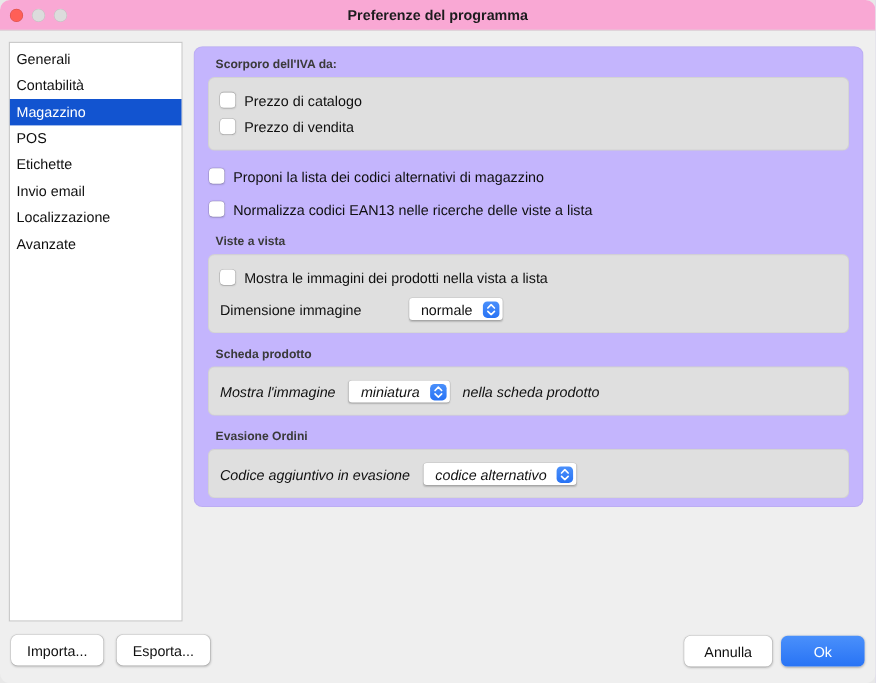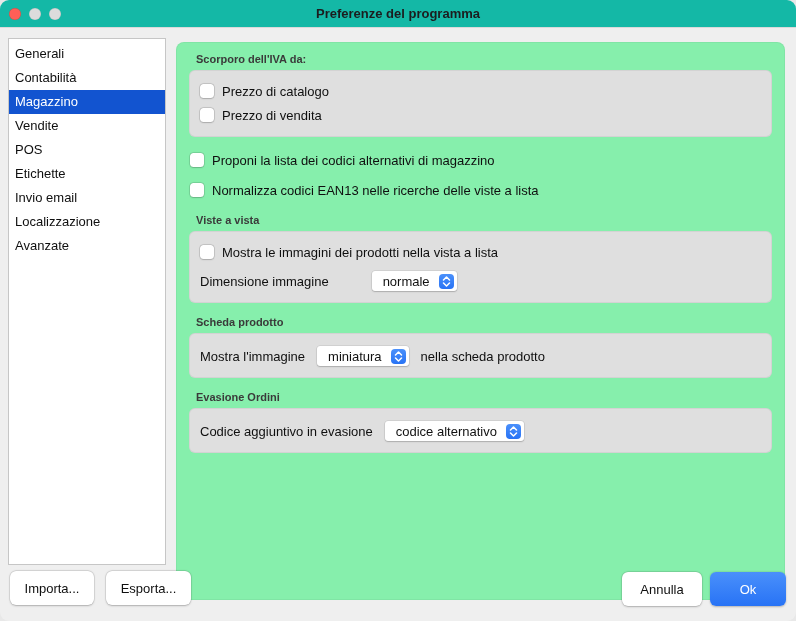--- a/index.html
+++ b/index.html
@@ -5,21 +5,21 @@
   html,body{margin:0;padding:0;background:#e8e8e8;}
   *{box-sizing:border-box;}
   .window{
     position:relative;width:796px;height:621px;
     background:#efefef;border-radius:9px;overflow:hidden;
     font-family:"Liberation Sans",sans-serif;color:#111;
     -webkit-font-smoothing:antialiased;
   }
   
   .titlebar{
-    position:relative;height:28px;background:#14b8a6;
+    position:relative;height:28px;background:#f9a8d4;
     border-bottom:1px solid #dadada;
   }
   .titlebar .title{
     text-align:center;line-height:28px;font-size:13px;font-weight:700;color:#1c1c1e;
   }
   .lights{position:absolute;left:9px;top:8px;display:flex;gap:8px;}
   .light{width:12px;height:12px;border-radius:50%;}
   .light.red{background:var(--close-red,#ff5f57);box-shadow:inset 0 0 0 0.5px rgba(0,0,0,0.18);}
   .light.gray{background:#dcdcdc;box-shadow:inset 0 0 0 0.5px rgba(0,0,0,0.12);}
   
@@ -27,61 +27,61 @@
     position:absolute;left:8px;top:38px;width:158px;height:527px;
     background:#ffffff;border:1px solid #c6c6c6;padding-top:3px;
   }
   .side-item{
     height:24px;line-height:24px;padding-left:6px;font-size:13px;color:#0f0f0f;
     white-space:nowrap;cursor:default;
   }
   .side-item.selected{background:var(--selection-blue,#1254d0);color:#fff;}
   
   .panel{
-    position:absolute;left:176px;top:42px;width:609px;height:558px;
-    background:#86efac;border-radius:8px;border:1px solid rgba(0,0,0,0.04);
+    position:absolute;left:176px;top:42px;width:609px;height:419px;
+    background:#c4b5fd;border-radius:8px;border:1px solid rgba(0,0,0,0.04);
     padding:10px 12px;
   }
   .section-title{
     font-size:11px;font-weight:700;color:#3a3a3a;margin:0 0 5px 7px;
   }
   .section-title.spaced{margin-top:13px;}
   .group-box{
     background:#dfdfdf;border:1px solid rgba(0,0,0,0.05);border-radius:6px;
     padding:8px 10px 9px 10px;
   }
   .check-row{display:flex;align-items:center;height:24px;gap:8px;}
   .check-row.standalone{padding-left:1px;height:22px;}
   .check-row.standalone.first{margin-top:12px;}
   .check-row.standalone + .check-row.standalone{margin-top:8px;}
   .checkbox{
     width:14px;height:14px;flex:none;background:#fff;border-radius:3.5px;
     box-shadow:0 0 0 0.5px rgba(0,0,0,0.2), 0 0.5px 1.5px rgba(0,0,0,0.15);
   }
   .check-label,.field-label,.field-suffix{font-size:13px;color:#0f0f0f;}
   .field-row{display:flex;align-items:center;height:24px;margin-top:5px;gap:12px;}
-  .group-box.single .field-row{margin-top:2px;}
+  .group-box.single .field-row{margin-top:2px;font-style:italic;}
   
   .popup{
     display:inline-flex;align-items:center;height:20px;background:#fff;
     border-radius:3px;padding:0 3px 0 11px;gap:9px;font-size:13px;cursor:default;
     box-shadow:0 0 0 0.5px rgba(0,0,0,0.12), 0 1px 1.5px rgba(0,0,0,0.18);
   }
   .popup.gap-lg{margin-left:31px;}
   .popup .caret{
     width:15px;height:15px;border-radius:4px;flex:none;
     background:linear-gradient(var(--accent-blue-light,#4a90fb),var(--accent-blue,#2873f5));
     display:flex;align-items:center;justify-content:center;
   }
   
   .footer{
     position:absolute;left:0;right:0;bottom:0;height:40px;
   }
   .btn{
-    position:absolute;height:34px;background:#fff;border:none;border-radius:6px;
+    position:absolute;height:28px;background:#fff;border:none;border-radius:6px;
     font-family:"Liberation Sans",sans-serif;font-size:13px;color:#0f0f0f;
     box-shadow:0 0 0 0.5px rgba(0,0,0,0.13), 0 0.5px 2px rgba(0,0,0,0.22);
     padding:0 12px;cursor:default;
   }
   .btn.importa{left:10px;bottom:16px;width:84px;}
   .btn.esporta{left:106px;bottom:16px;width:85px;}
   .btn.annulla{left:622px;bottom:15px;width:80px;}
   .btn.ok{
     left:710px;bottom:15px;width:76px;color:#fff;font-weight:400;
     background:linear-gradient(var(--accent-blue-light,#4a90fb),var(--accent-blue,#2873f5));
@@ -99,21 +99,20 @@
       <span class="light gray"></span>
       <span class="light gray"></span>
     </div>
     <div class="title">Preferenze del programma</div>
   </div>
 
   <div class="sidebar">
     <div class="side-item">Generali</div>
     <div class="side-item">Contabilità</div>
     <div class="side-item selected">Magazzino</div>
-    <div class="side-item">Vendite</div>
     <div class="side-item">POS</div>
     <div class="side-item">Etichette</div>
     <div class="side-item">Invio email</div>
     <div class="side-item">Localizzazione</div>
     <div class="side-item">Avanzate</div>
   </div>
 
   <div class="panel">
 
     <div class="section-title">Scorporo dell'IVA da:</div>

